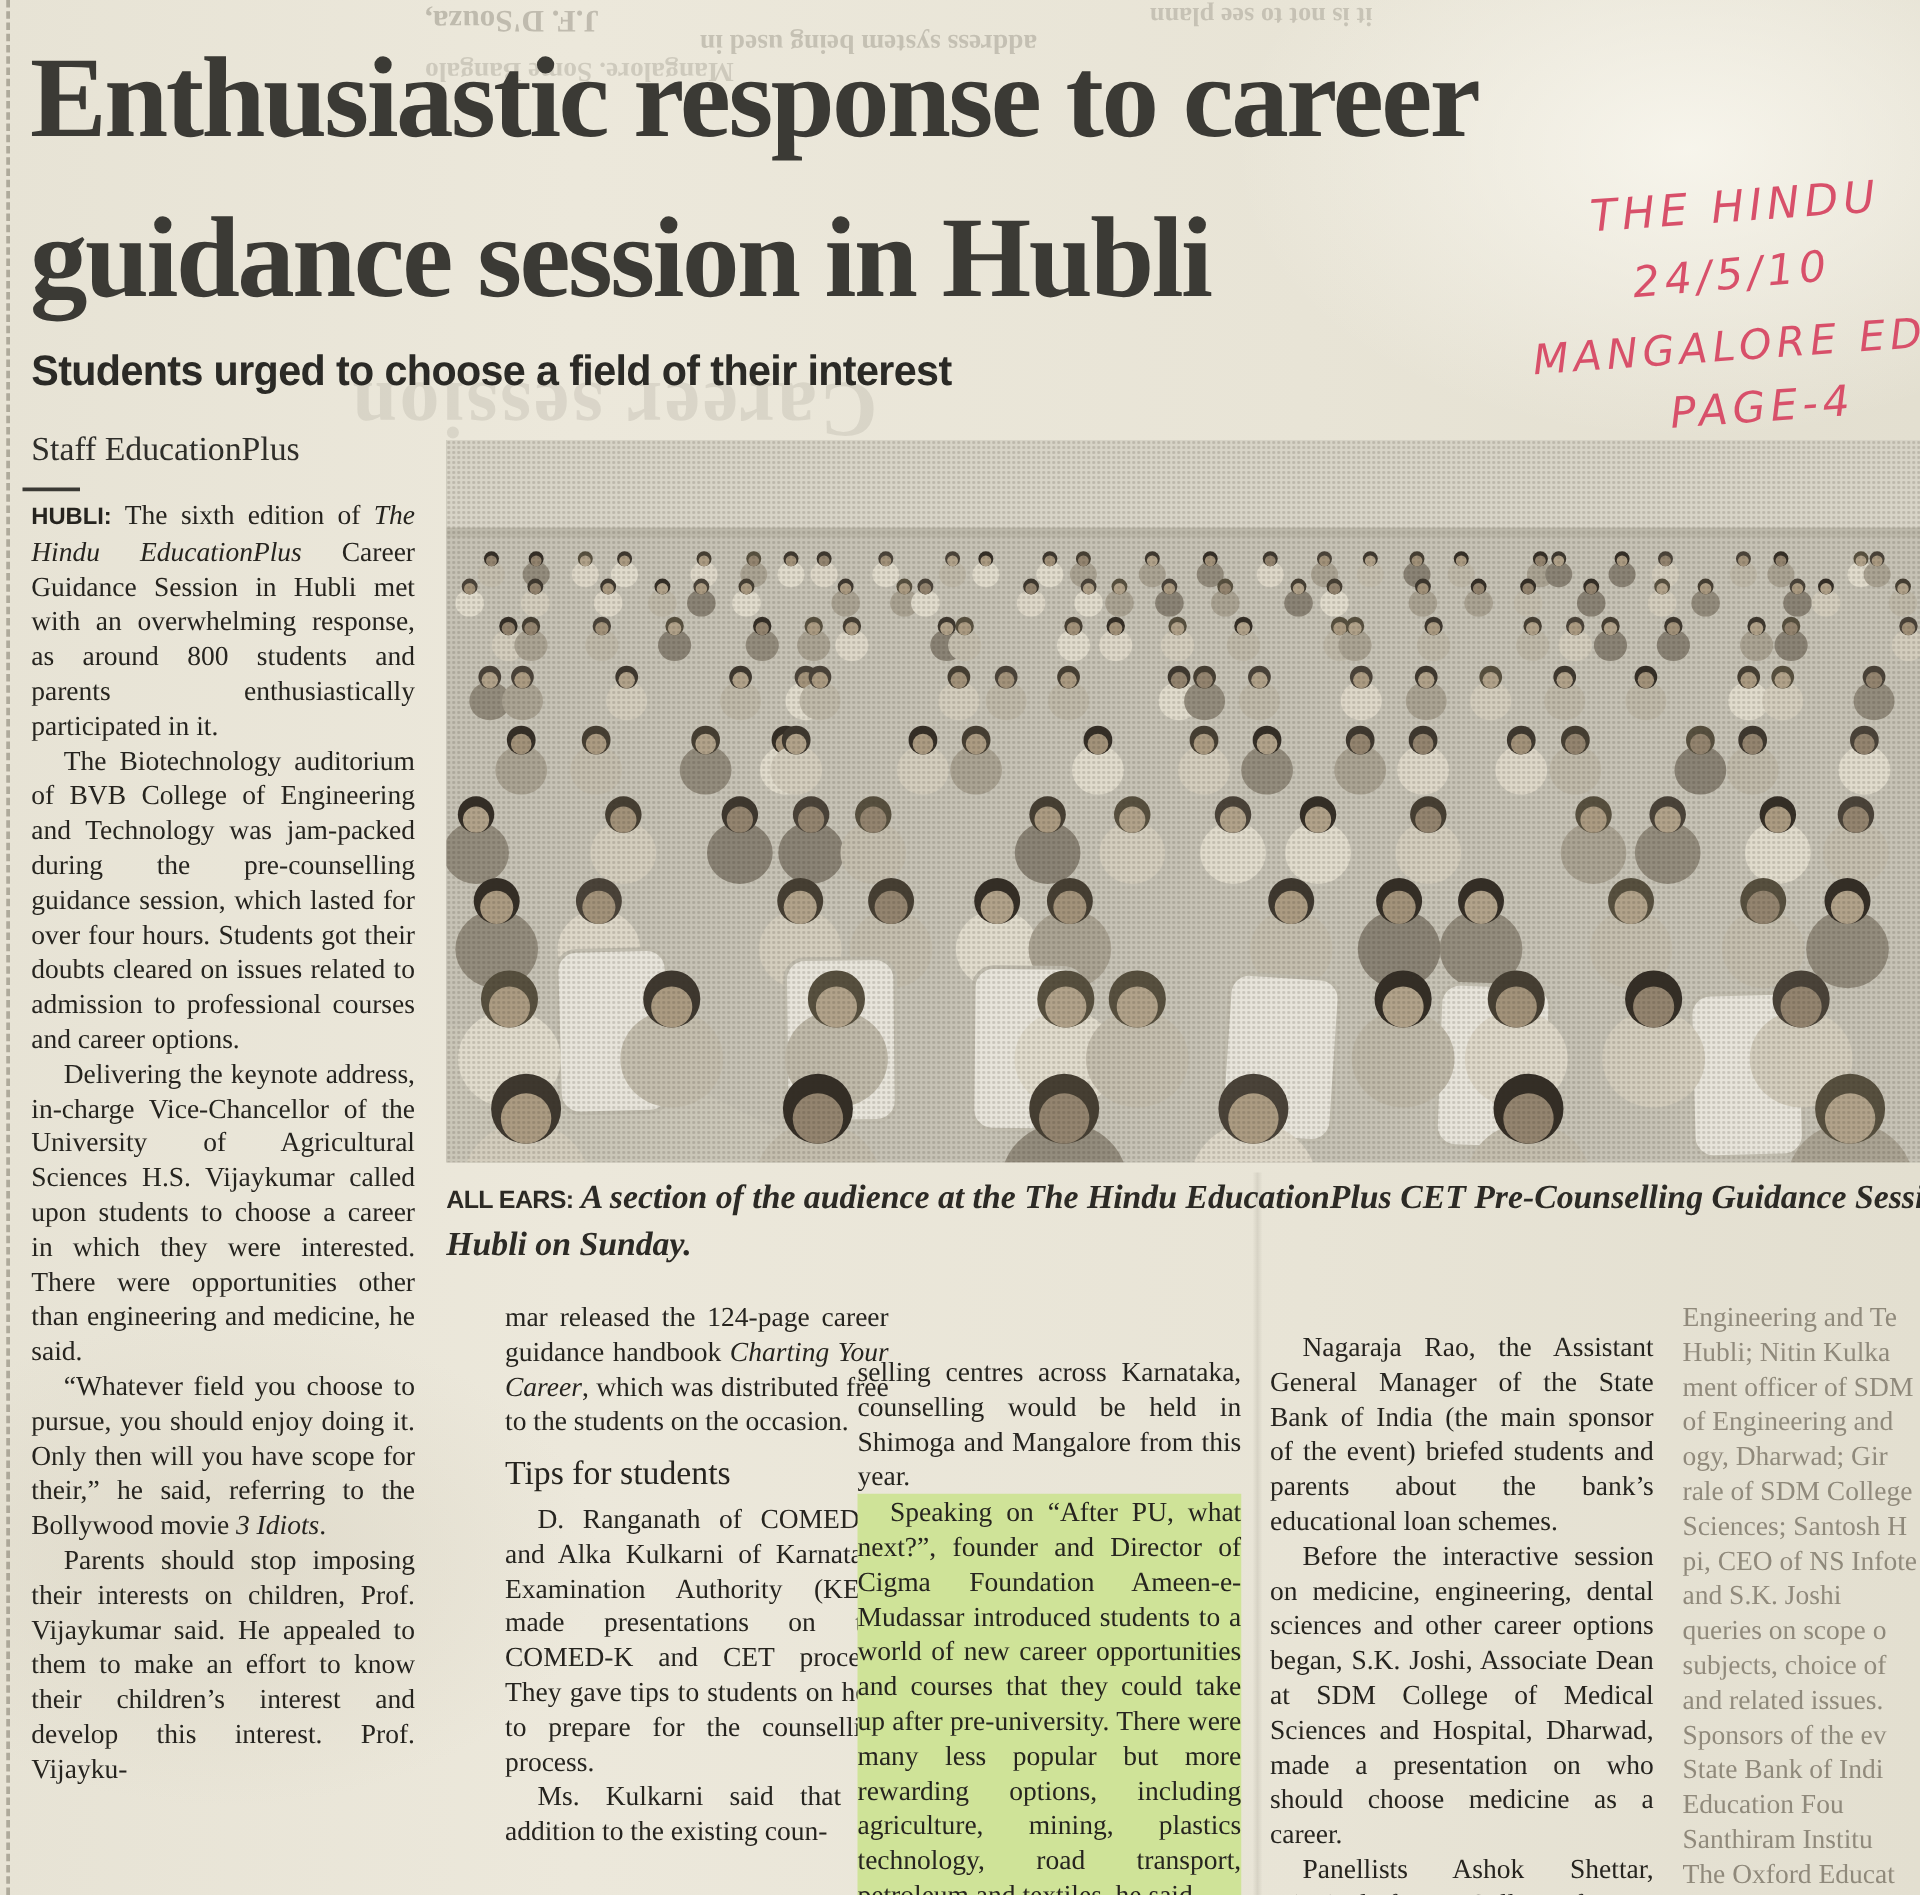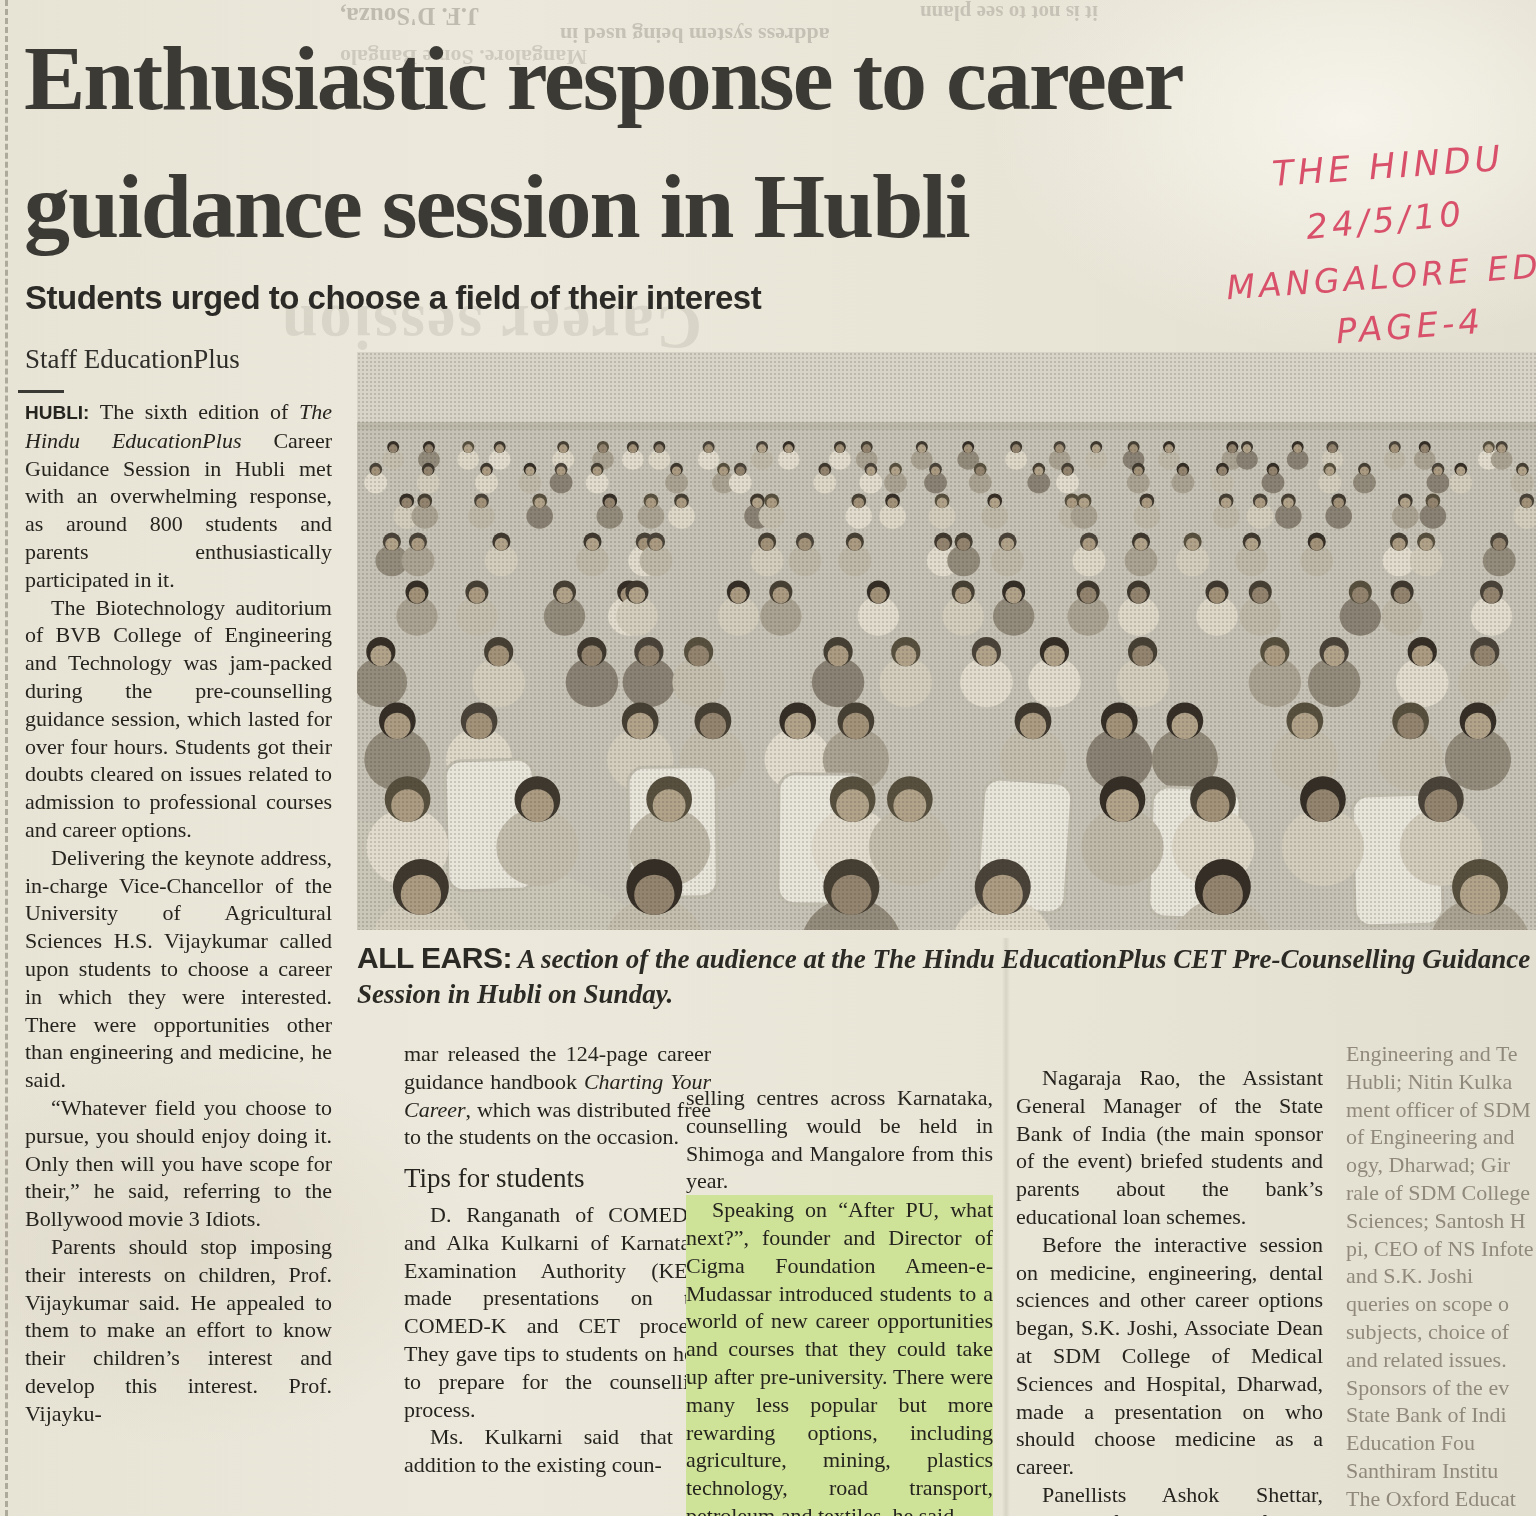--- a/index.html
+++ b/index.html
@@ -41,21 +41,21 @@
   .photo{position:absolute;left:357px;top:352px;width:1179px;height:578px;overflow:hidden;
     background:#c6c2b5;}
   .photo::after{content:'';position:absolute;inset:0;
     background-image:radial-gradient(rgba(45,38,26,.16) 1px, transparent 1.4px);
     background-size:4px 4px;pointer-events:none;}
   .photo svg{display:block;}
 
   .caption{position:absolute;left:357px;top:940px;width:1250px;
     font-style:italic;font-weight:bold;font-size:27px;line-height:35px;color:#2c2a25;}
   .caption .cap-label{font-style:normal;font-family:"Liberation Sans", sans-serif;
-    font-size:30px;letter-spacing:-0.5px;}
+    font-size:20px;letter-spacing:-0.5px;}
 
   
   .col{position:absolute;width:307px;font-size:22px;line-height:27.8px;
     text-align:justify;color:#26241f;overflow:hidden;}
   .col p{margin:0;text-indent:26px;}
   .col p.noindent{text-indent:0;}
   .col h3{margin:14px 0 8px;font-size:27px;font-weight:normal;text-indent:0;}
   .lead{font-family:Liberation Sans, sans-serif;font-weight:bold;font-size:19px;}
   .hl{background:#cfe398;margin:0 -10px !important;padding:1px 10px 3px;}
   #col1{left:25px;top:398px;height:1118px;}
@@ -574,21 +574,21 @@
   <div class="crease"></div>
 
   <div class="caption">
     <span class="cap-label">ALL EARS:</span><span> A section of the audience at the The Hindu EducationPlus CET Pre-Counselling Guidance Session in Hubli on Sunday.</span>
   </div>
 
   <div class="col" id="col1">
       <p class="noindent"><span class="lead">HUBLI: </span><span>The sixth edition of </span><span style="font-style: italic;">The Hindu EducationPlus</span><span> Career Guidance Session in Hubli met with an overwhelming response, as around 800 students and parents enthusiastically participated in it.</span></p>
       <p><span>The Biotechnology auditorium of BVB College of Engineering and Technology was jam-packed during the pre-counselling guidance session, which lasted for over four hours. Students got their doubts cleared on issues related to admission to professional courses and career options.</span></p>
       <p><span>Delivering the keynote address, in-charge Vice-Chancellor of the University of Agricultural Sciences H.S. Vijaykumar called upon students to choose a career in which they were interested. There were opportunities other than engineering and medicine, he said.</span></p>
-      <p><span>“Whatever field you choose to pursue, you should enjoy doing it. Only then will you have scope for their,” he said, referring to the Bollywood movie </span><span style="">3 Idiots</span><span>.</span></p>
+      <p><span>“Whatever field you choose to pursue, you should enjoy doing it. Only then will you have scope for their,” he said, referring to the Bollywood movie </span><span style="font-style: italic;">3 Idiots</span><span>.</span></p>
       <p><span>Parents should stop imposing their interests on children, Prof. Vijaykumar said. He appealed to them to make an effort to know their children’s interest and develop this interest. Prof. Vijayku-</span></p>
     </div>
   <div class="col" id="col2">
       <p class="noindent"><span>mar released the 124-page career guidance handbook </span><span style="font-style: italic;">Charting Your Career</span><span>, which was distributed free to the students on the occasion.</span></p>
       <h3>Tips for students</h3>
       <p><span>D. Ranganath of COMED-K and Alka Kulkarni of Karnataka Examination Authority (KEA) made presentations on the COMED-K and CET process. They gave tips to students on how to prepare for the counselling process.</span></p>
       <p><span>Ms. Kulkarni said that in addition to the existing coun-</span></p>
     </div>
   <div class="col" id="col3">
       <p class="noindent"><span>selling centres across Karnataka, counselling would be held in Shimoga and Mangalore from this year.</span></p>

